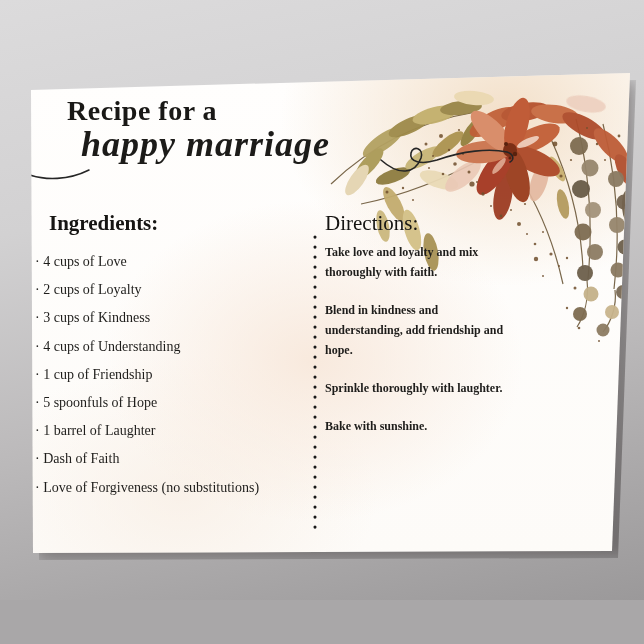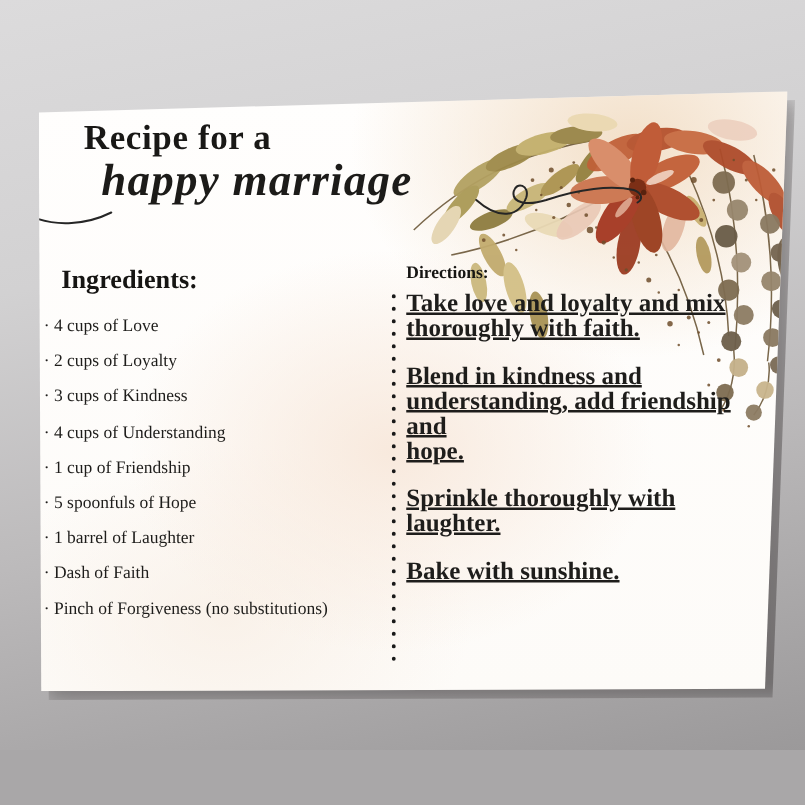--- a/index.html
+++ b/index.html
@@ -19,22 +19,22 @@
     color:#1e1d1b;}
   .floral{position:absolute;inset:0;pointer-events:none;}
   .title-line1{position:absolute;left:36px;top:22px;font-size:28px;font-weight:bold;letter-spacing:.5px;color:#191816;}
   .title-line2{position:absolute;left:50px;top:50px;font-size:36px;font-style:italic;font-weight:bold;letter-spacing:1px;color:#1c1b19;z-index:3;}
   .col-ingredients{position:absolute;left:4px;top:138px;width:276px;z-index:2;}
   .col-ingredients h2{margin:0 0 0 14px;font-size:21px;font-weight:bold;color:#161513;}
   .col-ingredients ul{list-style:none;margin:12px 0 0 0;padding:0;font-size:14px;font-weight:normal;}
   .col-ingredients li{line-height:28.2px;white-space:nowrap;}
   .divider{position:absolute;left:282px;top:161px;z-index:2;}
   .col-directions{position:absolute;left:294px;top:138px;width:292px;z-index:2;}
-  .col-directions h2{margin:0 0 6px 0;font-size:14px;font-weight:bold;color:#161513;}
-  .direction-step{margin:0 0 18px 0;font-size:20px;font-weight:bold;line-height:20px;white-space:pre-line;text-decoration:underline;}
+  .col-directions h2{margin:0 0 6px 0;font-size:21px;font-weight:normal;color:#161513;}
+  .direction-step{margin:0 0 18px 0;font-size:12px;font-weight:bold;line-height:20px;white-space:pre-line;}
 </style>
 </head>
 <body>
 
 <div class="scene">
   <div class="poster-shadow"></div>
 
   <div class="poster">
 
     <svg class="floral" viewBox="0 0 600 480" aria-hidden="true">
@@ -181,21 +181,21 @@
       <h2>Ingredients:</h2>
       <ul>
           <li>· 4 cups of Love</li>
           <li>· 2 cups of Loyalty</li>
           <li>· 3 cups of Kindness</li>
           <li>· 4 cups of Understanding</li>
           <li>· 1 cup of Friendship</li>
           <li>· 5 spoonfuls of Hope</li>
           <li>· 1 barrel of Laughter</li>
           <li>· Dash of Faith</li>
-          <li>· Pinch of Forgiveness (no substitutions)</li>
+          <li>· Love of Forgiveness (no substitutions)</li>
         </ul>
     </div>
 
     <svg class="divider" width="4" height="300" aria-hidden="true">
       <line x1="2" y1="3" x2="2" y2="297" stroke="#191919" stroke-width="3.1" stroke-linecap="round" stroke-dasharray="0.1 9.9"></line>
     </svg>
 
     <div class="col-directions">
       <h2>Directions:</h2>
       <div>

